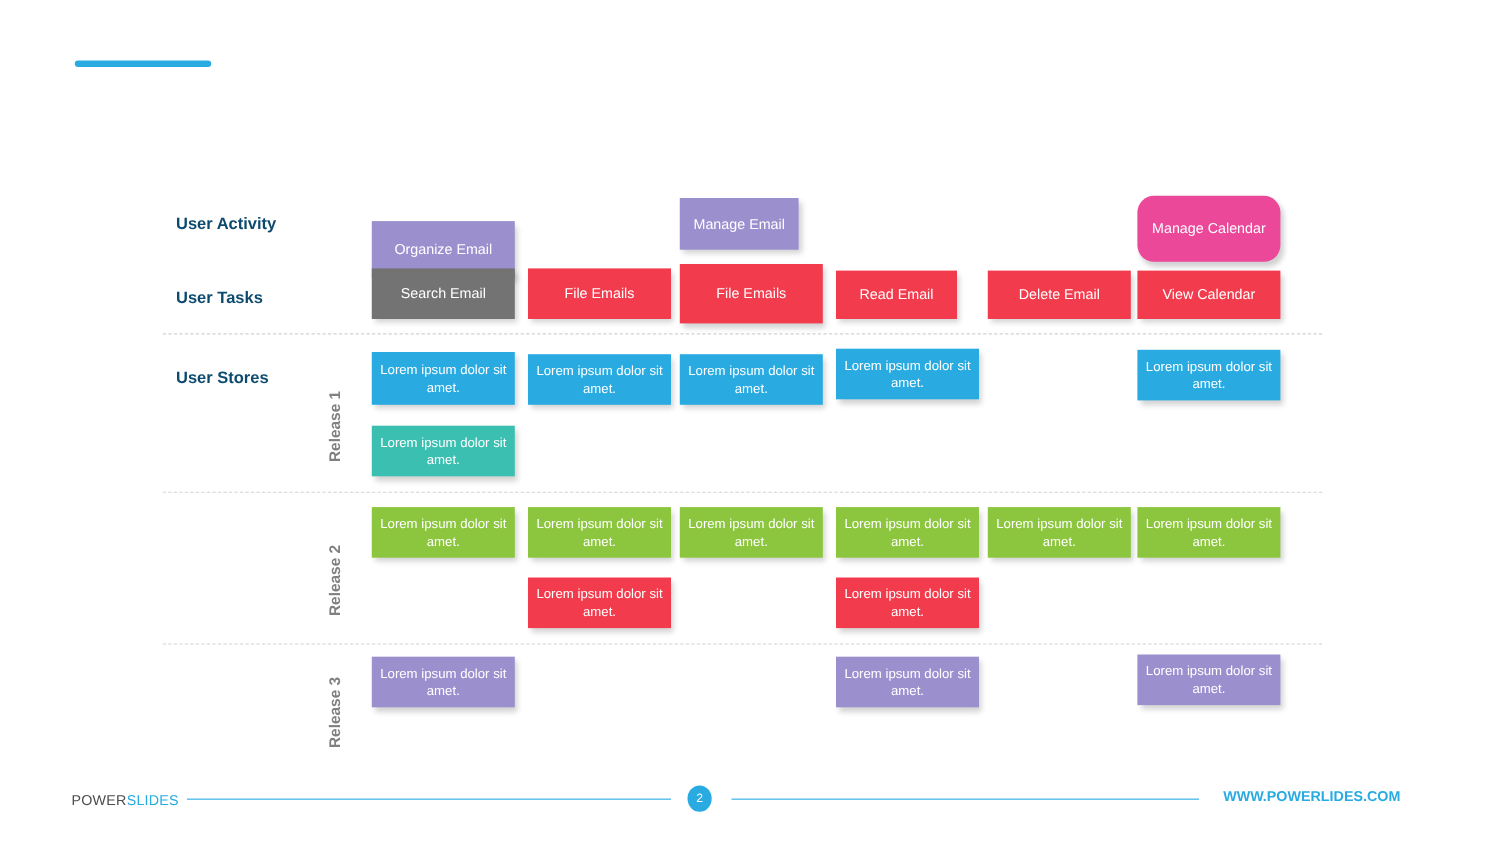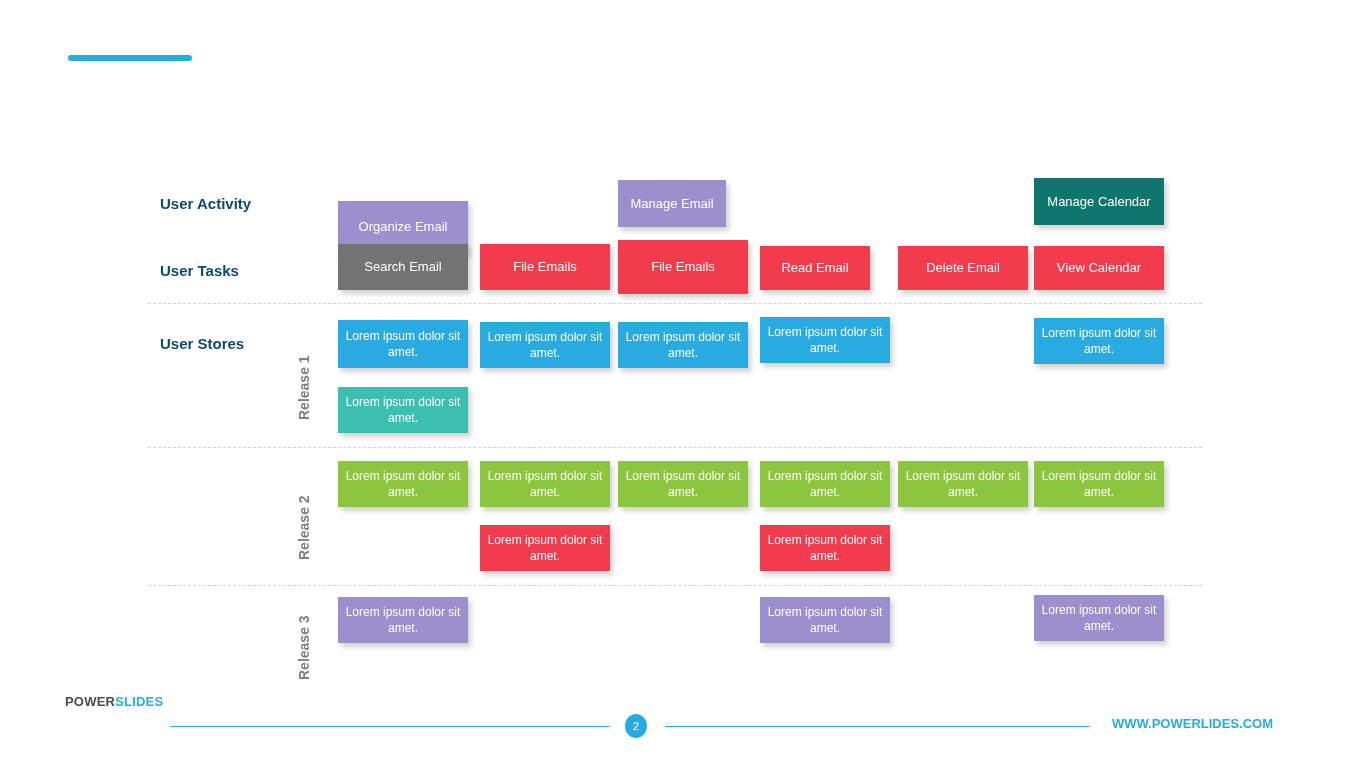--- a/index.html
+++ b/index.html
@@ -55,22 +55,22 @@
     font-size:12px;
     line-height:1.35;
     padding:4px 6px;
     box-shadow:3px 4px 5px rgba(0,0,0,0.18);
   }
   .card.head{font-size:13px;}
   .card .txt{display:block;}
 
   
   .footer-logo{
-    position:absolute;left:65px;top:694px;
-    font-size:13px;font-weight:bold;letter-spacing:.2px;
+    position:absolute;left:65px;top:720px;
+    font-size:13px;font-weight:normal;letter-spacing:.2px;
     color:#4d4d4d;white-space:nowrap;
   }
   .footer-logo .accent{color:#29ABE2;}
   .footer-line{
     position:absolute;top:726px;height:0;border-top:1px solid #29ABE2;
   }
   .footer-line.left{left:170px;width:440px;}
   .footer-line.right{left:665px;width:425px;}
   .page-badge{
     position:absolute;left:625px;top:714px;
@@ -106,21 +106,21 @@
       <div class="sep" style="top: 447px;"></div>
       <div class="sep" style="top: 585px;"></div>
     </div>
   <div id="cards">
       <div class="card head" style="left: 338px; top: 175px; width: 130px; height: 52px; background: rgb(155, 143, 206); margin-top: 26px;">
         <span class="txt">Organize Email</span>
       </div>
       <div class="card head" style="left: 618px; top: 180px; width: 108px; height: 47px; background: rgb(155, 143, 206);">
         <span class="txt">Manage Email</span>
       </div>
-      <div class="card head" style="left: 1034px; top: 178px; width: 130px; height: 47px; background: #0f766e;">
+      <div class="card head" style="left: 1034px; top: 178px; width: 130px; height: 60px; background: #ec4899; border-radius: 15px;">
         <span class="txt">Manage Calendar</span>
       </div>
       <div class="card head" style="left: 338px; top: 244px; width: 130px; height: 46px; background: #737373;">
         <span class="txt">Search Email</span>
       </div>
       <div class="card head" style="left: 480px; top: 244px; width: 130px; height: 46px; background: rgb(242, 59, 76);">
         <span class="txt">File Emails</span>
       </div>
       <div class="card head" style="left: 618px; top: 240px; width: 130px; height: 54px; background: rgb(242, 59, 76);">
         <span class="txt">File Emails</span>

